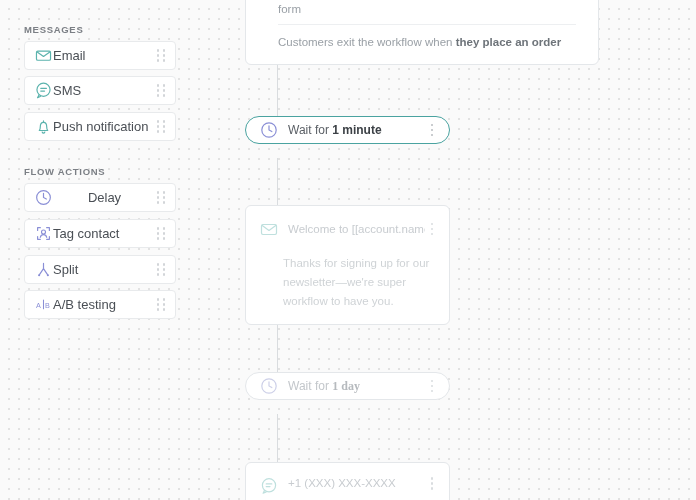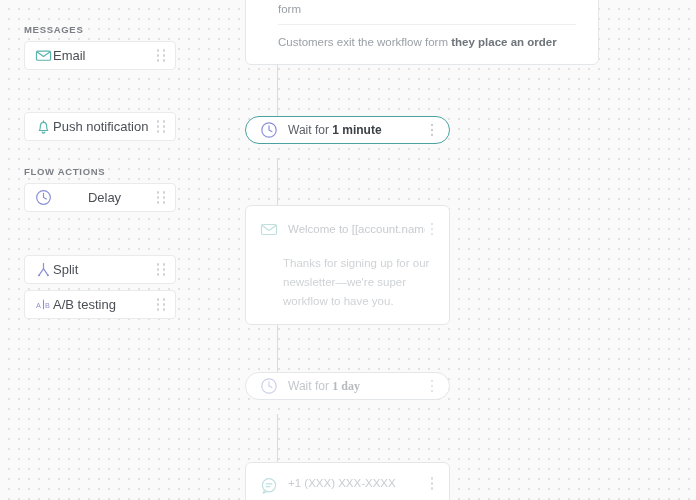--- a/index.html
+++ b/index.html
@@ -268,21 +268,21 @@
   <div id="flow">
 
     <div class="connector" style="top:65px;height:51px;"></div>
     <div class="connector" style="top:158px;height:47px;"></div>
     <div class="connector" style="top:325px;height:47px;"></div>
     <div class="connector" style="top:414px;height:48px;"></div>
 
     <div class="node" id="trigger-card">
       <div class="trig-line1">form</div>
       <div class="trig-divider"></div>
-      <div class="trig-line2"><span>Customers exit the workflow form </span><b>they place an order</b></div>
+      <div class="trig-line2"><span>Customers exit the workflow when </span><b>they place an order</b></div>
     </div>
 
     <div class="node wait-node selected" style="top:116px;">
       <span class="wn-icon">
         <svg viewBox="0 0 18 18" width="18" height="18">
           <circle cx="9" cy="9" r="7.2" fill="none" stroke="#8a8fd6" stroke-width="1.2"></circle>
           <path d="M9 4.8 L9 9 L11.8 10.6" fill="none" stroke="#8a8fd6" stroke-width="1.2" stroke-linecap="round"></path>
         </svg>
       </span>
       <span class="wn-text"><span>Wait for </span><b>1 minute</b></span>
@@ -360,20 +360,38 @@
       <span class="drag-handle">
           <i></i>
           <i></i>
           <i></i>
           <i></i>
           <i></i>
           <i></i>
         </span>
     </div>
 
+    <div class="side-card" style="top:76px;">
+      <span class="sc-icon">
+        <svg viewBox="0 0 20 20" width="19" height="19">
+          <circle cx="10" cy="9.2" r="6.9" fill="none" stroke="#5bb3ad" stroke-width="1.25"></circle>
+          <path d="M5.4 14.6 L3.7 17.6 L7.2 16.1" fill="none" stroke="#5bb3ad" stroke-width="1.25" stroke-linejoin="round"></path>
+          <path d="M7.1 7.7 L13.1 7.7 M7.1 10.6 L11.1 10.6" stroke="#5bb3ad" stroke-width="1.25" stroke-linecap="round"></path>
+        </svg>
+      </span>
+      <span class="sc-label">SMS</span>
+      <span class="drag-handle">
+          <i></i>
+          <i></i>
+          <i></i>
+          <i></i>
+          <i></i>
+          <i></i>
+        </span>
+    </div>
 
     <div class="side-card" style="top:112px;">
       <span class="sc-icon">
         <svg viewBox="0 0 20 20" width="19" height="19">
           <path d="M5.6 14.2 C5.6 14.2 6.6 13.3 6.6 10.6 C6.6 7.6 7.9 5.6 10 5.6 C12.1 5.6 13.4 7.6 13.4 10.6 C13.4 13.3 14.4 14.2 14.4 14.2 Z" fill="none" stroke="#5bb3ad" stroke-width="1.25" stroke-linejoin="round"></path>
           <path d="M8.6 15.8 C8.9 16.6 9.4 17 10 17 C10.6 17 11.1 16.6 11.4 15.8" fill="none" stroke="#5bb3ad" stroke-width="1.25" stroke-linecap="round"></path>
           <path d="M10 5.5 L10 4.1" stroke="#5bb3ad" stroke-width="1.25" stroke-linecap="round"></path>
         </svg>
       </span>
       <span class="sc-label">Push notification</span>
@@ -400,20 +418,38 @@
       <span class="drag-handle">
           <i></i>
           <i></i>
           <i></i>
           <i></i>
           <i></i>
           <i></i>
         </span>
     </div>
 
+    <div class="side-card" style="top:219px;">
+      <span class="sc-icon">
+        <svg viewBox="0 0 20 20" width="19" height="19">
+          <path d="M3.8 6.8 L3.8 3.9 L6.7 3.9 M13.3 3.9 L16.2 3.9 L16.2 6.8 M16.2 13.2 L16.2 16.1 L13.3 16.1 M6.7 16.1 L3.8 16.1 L3.8 13.2" fill="none" stroke="#8a8fd6" stroke-width="1.25" stroke-linecap="round" stroke-linejoin="round"></path>
+          <circle cx="10" cy="8.4" r="2.1" fill="none" stroke="#8a8fd6" stroke-width="1.2"></circle>
+          <path d="M6.6 14 C7.1 12 8.4 11.2 10 11.2 C11.6 11.2 12.9 12 13.4 14" fill="none" stroke="#8a8fd6" stroke-width="1.2" stroke-linecap="round"></path>
+        </svg>
+      </span>
+      <span class="sc-label">Tag contact</span>
+      <span class="drag-handle">
+          <i></i>
+          <i></i>
+          <i></i>
+          <i></i>
+          <i></i>
+          <i></i>
+        </span>
+    </div>
 
     <div class="side-card" style="top:255px;">
       <span class="sc-icon">
         <svg viewBox="0 0 20 20" width="19" height="19">
           <path d="M10 3.6 L10 9 M10 9 L5.4 16 M10 9 L14.6 16" fill="none" stroke="#8a8fd6" stroke-width="1.25" stroke-linecap="round" stroke-linejoin="round"></path>
           <circle cx="5.4" cy="16.1" r="1.1" fill="#8a8fd6"></circle>
           <circle cx="14.6" cy="16.1" r="1.1" fill="#8a8fd6"></circle>
         </svg>
       </span>
       <span class="sc-label">Split</span>

